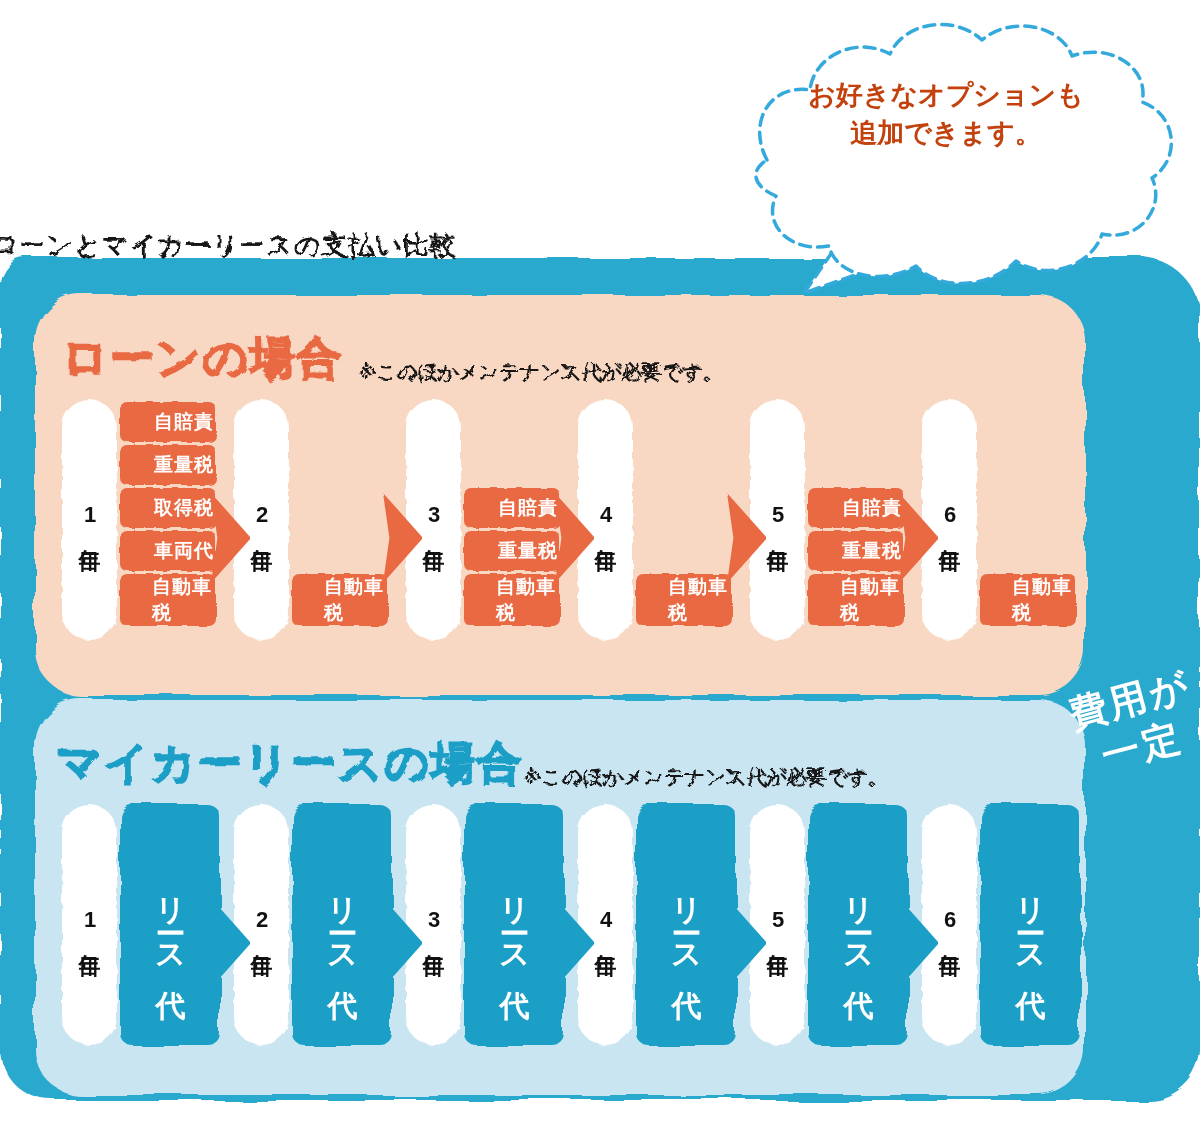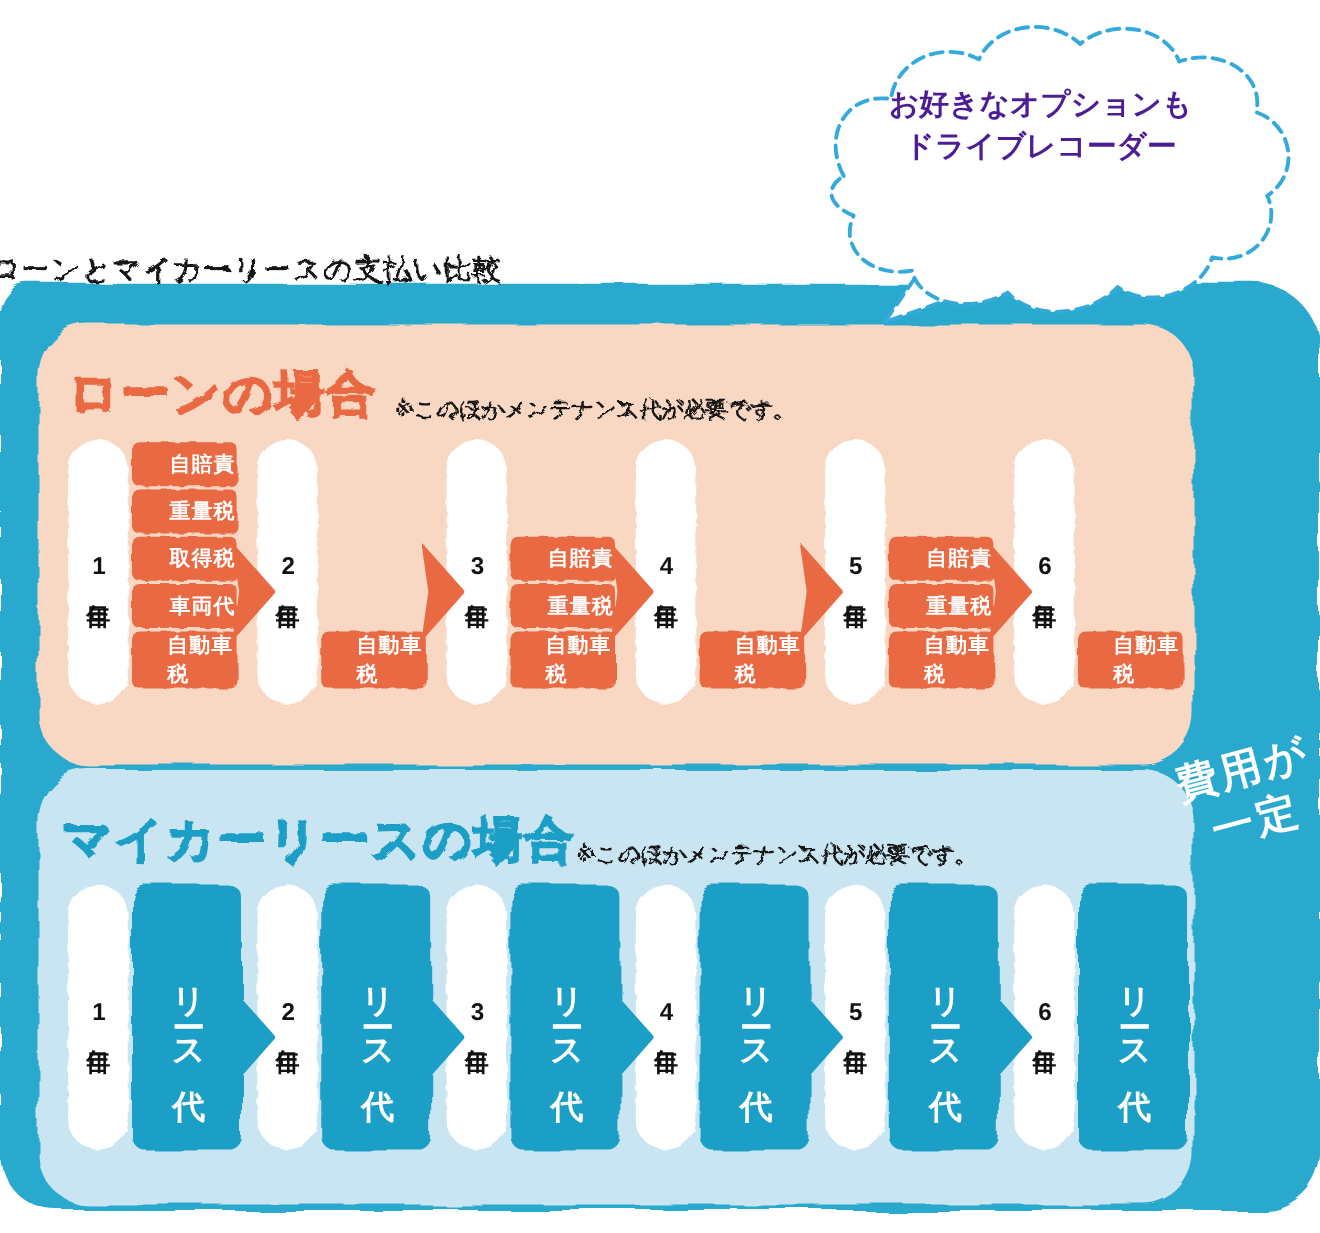--- a/index.html
+++ b/index.html
@@ -62,21 +62,21 @@
 
   
   .side-label{position:absolute;left:1056px;top:676px;width:160px;z-index:2;
     transform:rotate(-15deg);color:#fff;font-weight:bold;font-size:38px;text-align:center;
     line-height:1.25;letter-spacing:3px;}
 
   
   .bubble{position:absolute;left:692px;top:0;width:505px;height:300px;z-index:3;}
   .bubble svg{position:absolute;left:0;top:0;}
   .bubble-text{position:absolute;left:58px;top:76px;width:392px;text-align:center;
-    font-size:27px;font-weight:bold;color:#4c1d95;line-height:1.42;}
+    font-size:27px;font-weight:bold;color:#c2410c;line-height:1.42;}
 </style>
 </head>
 <body>
 
 <div class="page">
 
   <svg width="0" height="0" style="position:absolute" aria-hidden="true">
     <defs>
       <filter id="rough" x="-5%" y="-5%" width="110%" height="110%">
         <feTurbulence type="fractalNoise" baseFrequency="0.012 0.03" numOctaves="2" seed="7" result="n"></feTurbulence>
@@ -247,17 +247,17 @@
            C 484 114, 490 158, 460 178
            C 474 208, 447 242, 410 234
            C 400 266, 354 282, 324 261
            C 297 289, 247 291, 224 266
            C 190 286, 144 276, 137 246
            C 100 253, 70 226, 84 196
            C 60 186, 58 170, 75 160 Z" fill="#ffffff" stroke="#33A9DC" stroke-width="3.5" stroke-dasharray="11 7" stroke-linejoin="round" stroke-linecap="round"></path>
     </svg>
     <div class="bubble-text">
       <div>お好きなオプションも</div>
-      <div>ドライブレコーダー</div>
+      <div>追加できます。</div>
     </div>
   </div>
 
 </div>
 
 </body></html>

